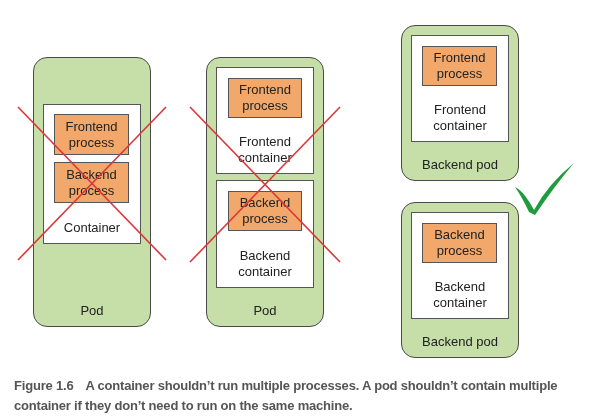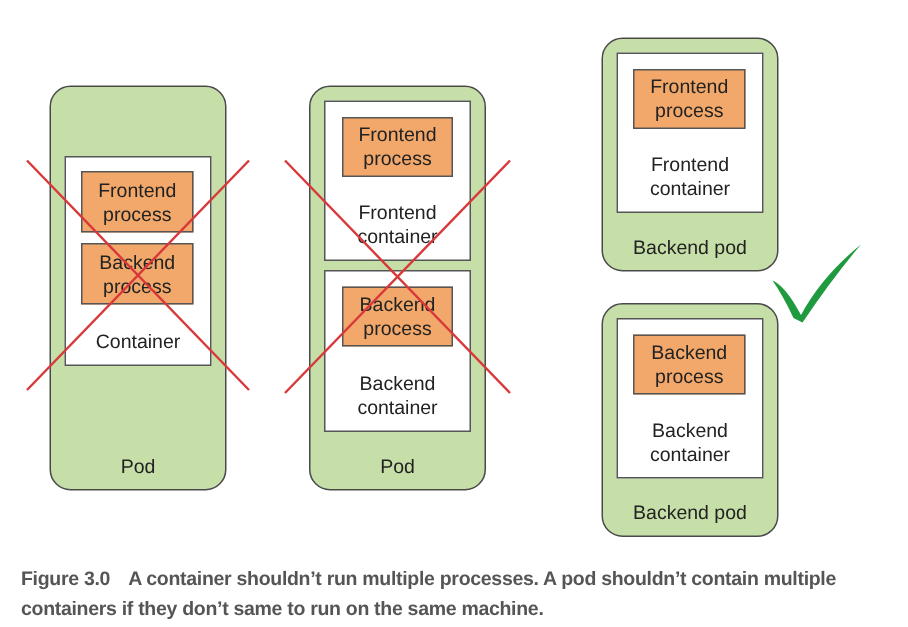--- a/index.html
+++ b/index.html
@@ -88,14 +88,14 @@
     <line x1="166" y1="107" x2="18" y2="260" stroke="#d9383a" stroke-width="1.6"></line>
   </g>
   <g>
     <line x1="190" y1="107" x2="340" y2="262" stroke="#d9383a" stroke-width="1.6"></line>
     <line x1="340" y1="107" x2="190" y2="262" stroke="#d9383a" stroke-width="1.6"></line>
   </g>
   <path d="M515 187 Q522 190 530 203 L534 210 Q548 184 574 163 Q556 184 535 215 L529 212 Q522 197 515 187 Z" fill="#1f9a3e"></path>
 </svg>
 
 <div class="caption">
-  <span class="fig">Figure 3.0</span><span>A container shouldn’t run multiple processes. A pod shouldn’t contain multiple containers if they don’t same to run on the same machine.</span>
+  <span class="fig">Figure 1.6</span><span>A container shouldn’t run multiple processes. A pod shouldn’t contain multiple container if they don’t need to run on the same machine.</span>
 </div>
 
 </body></html>

